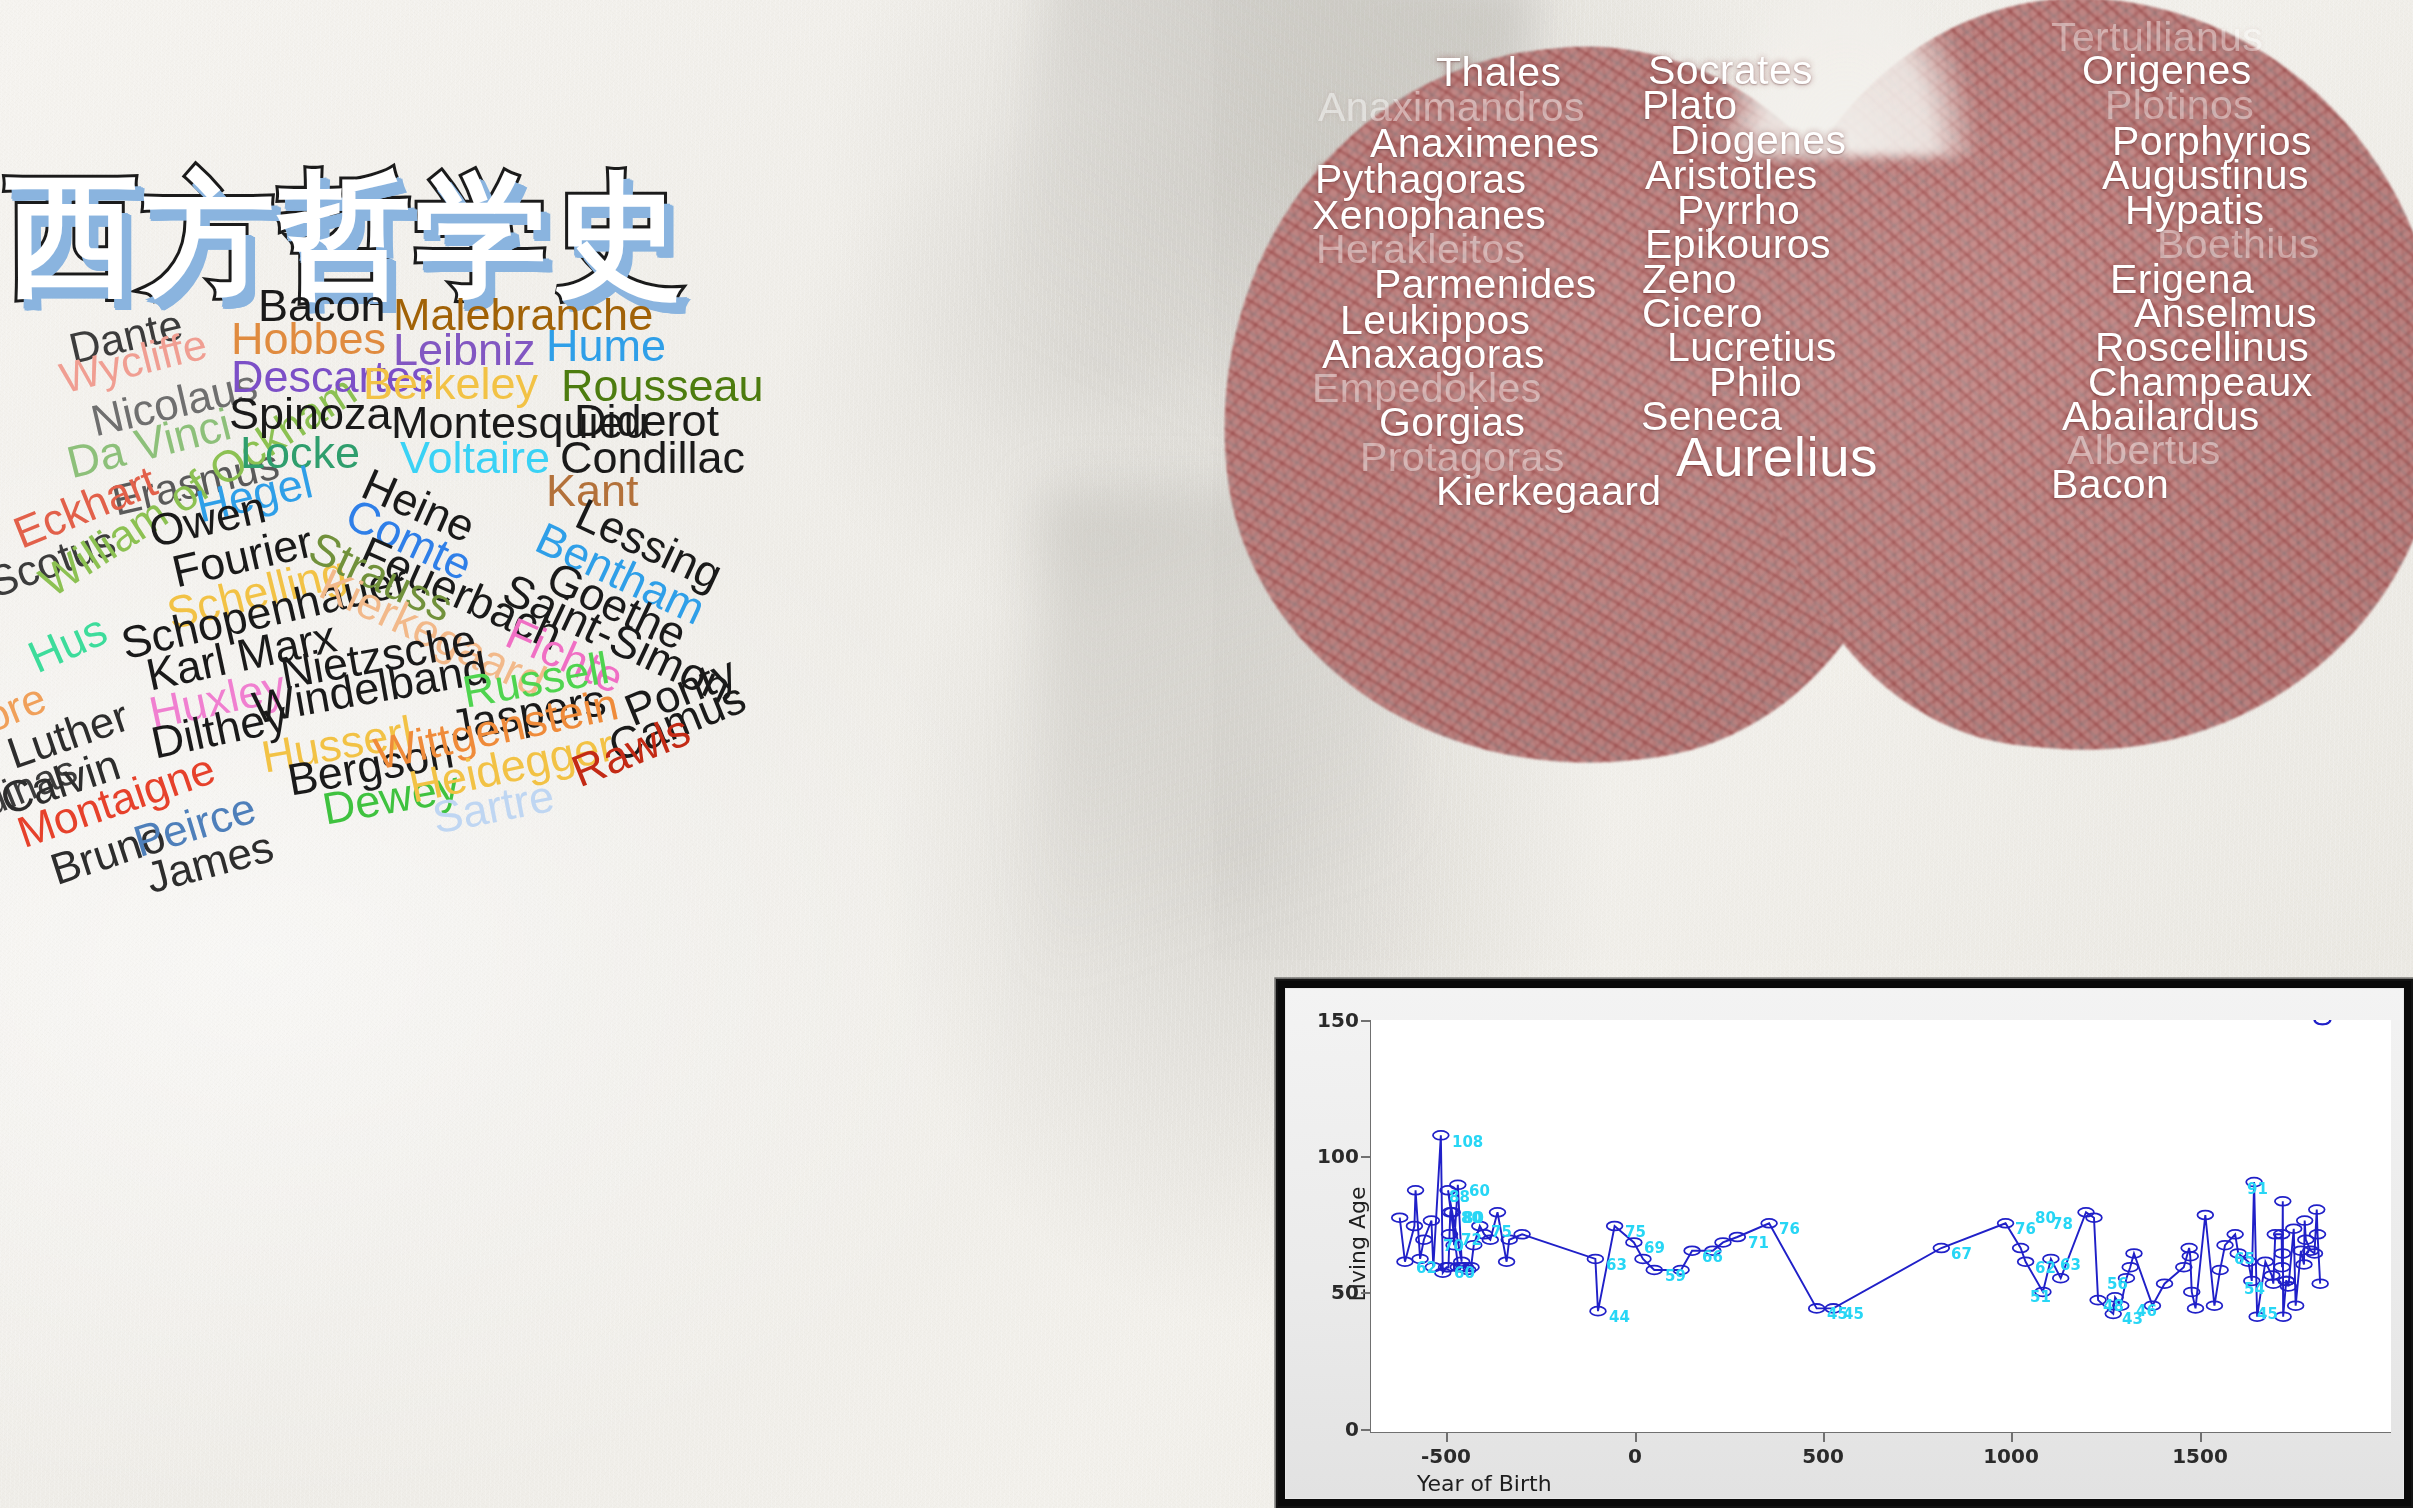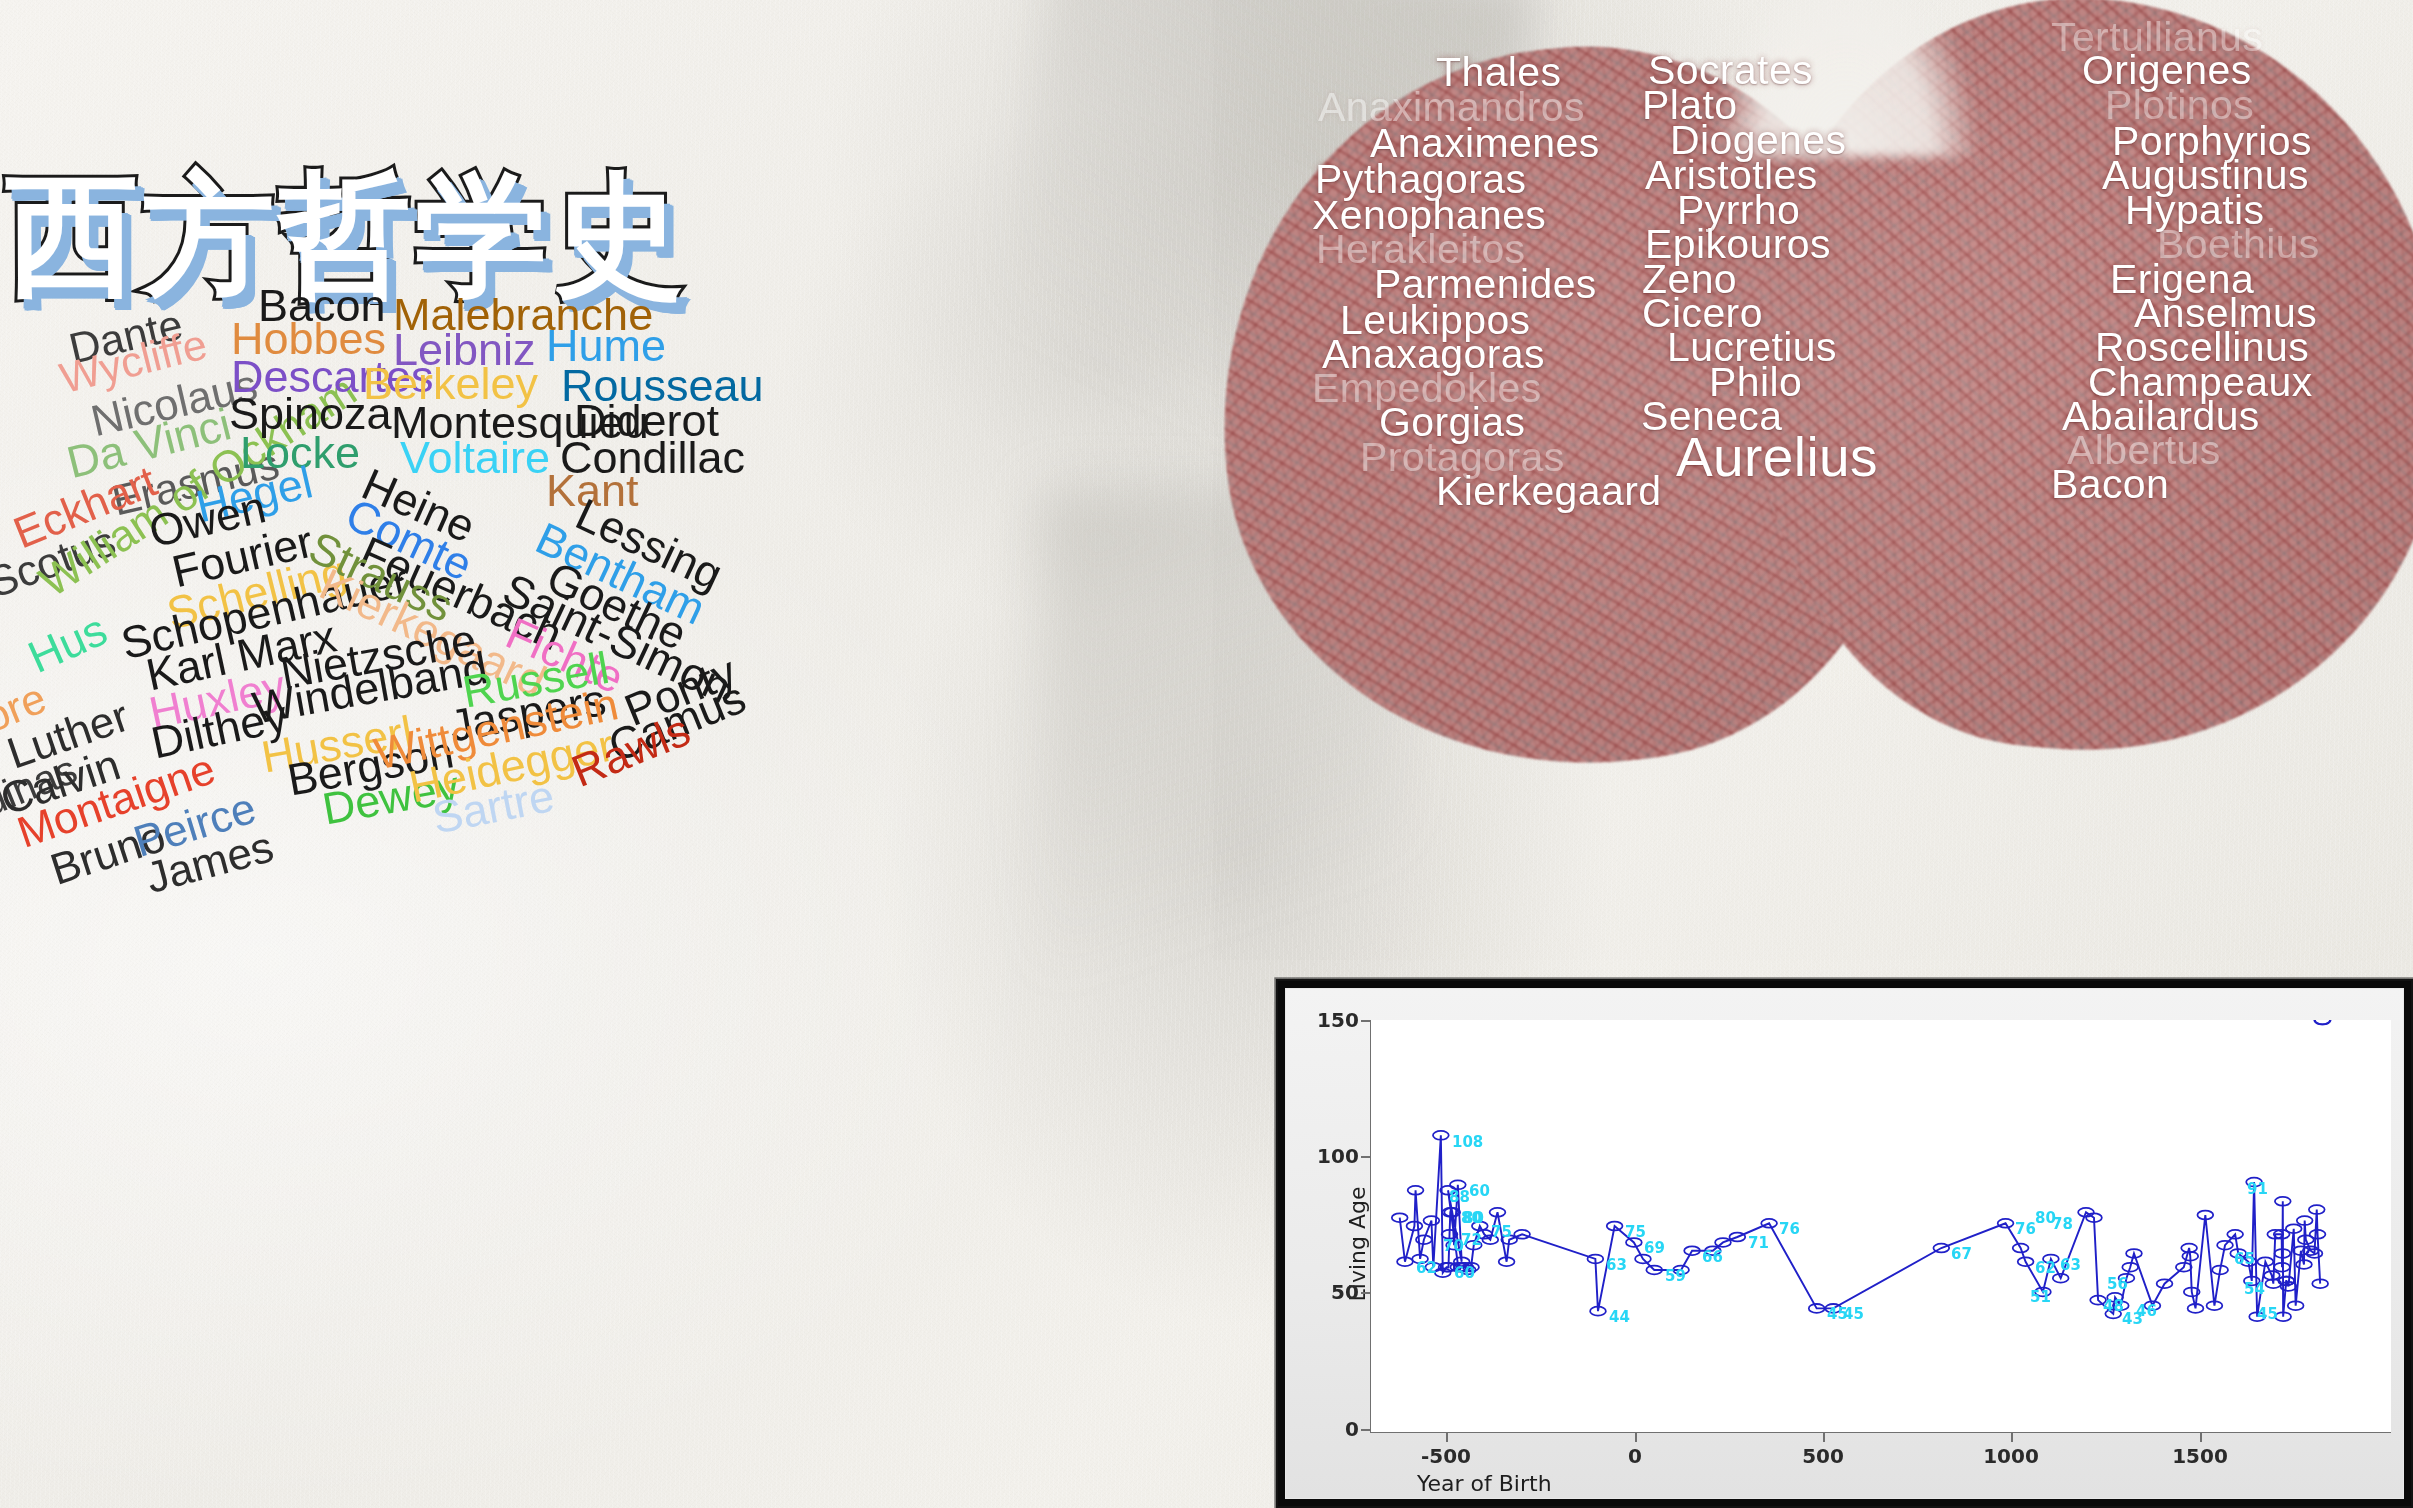--- a/index.html
+++ b/index.html
@@ -252,21 +252,21 @@
     <div class="word" style="left: 349px; top: 35px; font-size: 45px; color: rgb(47, 127, 232); transform: rotate(25deg);">Comte</div>
     <div class="word" style="left: 363px; top: 73px; font-size: 45px; color: rgb(26, 26, 26); transform: rotate(24deg);">Feuerbach</div>
     <div class="word" style="left: 312px; top: 68px; font-size: 45px; color: rgb(113, 145, 59); transform: rotate(25deg);">Strauss</div>
     <div class="word" style="left: 323px; top: 105px; font-size: 45px; color: rgb(242, 185, 138); transform: rotate(25deg);">Kierkegaard</div>
     <div class="word" style="left: 281px; top: 197px; font-size: 45px; color: rgb(26, 26, 26); transform: rotate(-10deg);">Nietzsche</div>
     <div class="word" style="left: 253px; top: 232px; font-size: 45px; color: rgb(26, 26, 26); transform: rotate(-10deg);">Windelband</div>
     <div class="word" style="left: 262px; top: 281px; font-size: 45px; color: rgb(242, 194, 69); transform: rotate(-10deg);">Husserl</div>
     <div class="word" style="left: 288px; top: 304px; font-size: 45px; color: rgb(26, 26, 26); transform: rotate(-10deg);">Bergson</div>
     <div class="word" style="left: 323px; top: 333px; font-size: 45px; color: rgb(63, 194, 63); transform: rotate(-10deg);">Dewey</div>
     <div class="word" style="left: 546px; top: -131px; font-size: 45px; color: rgb(47, 159, 232); transform: rotate(0deg);">Hume</div>
-    <div class="word" style="left: 561px; top: -91px; font-size: 45px; color: #0369a1; transform: rotate(0deg);">Rousseau</div>
+    <div class="word" style="left: 561px; top: -91px; font-size: 45px; color: #4d7c0f; transform: rotate(0deg);">Rousseau</div>
     <div class="word" style="left: 574px; top: -56px; font-size: 45px; color: rgb(26, 26, 26); transform: rotate(0deg);">Diderot</div>
     <div class="word" style="left: 560px; top: -19px; font-size: 45px; color: rgb(26, 26, 26); transform: rotate(0deg);">Condillac</div>
     <div class="word" style="left: 546px; top: 14px; font-size: 45px; color: rgb(179, 113, 58); transform: rotate(0deg);">Kant</div>
     <div class="word" style="left: 579px; top: 35px; font-size: 45px; color: rgb(26, 26, 26); transform: rotate(25deg);">Lessing</div>
     <div class="word" style="left: 539px; top: 59px; font-size: 45px; color: rgb(47, 159, 232); transform: rotate(25deg);">Bentham</div>
     <div class="word" style="left: 550px; top: 98px; font-size: 45px; color: rgb(26, 26, 26); transform: rotate(25deg);">Goethe</div>
     <div class="word" style="left: 506px; top: 110px; font-size: 45px; color: rgb(26, 26, 26); transform: rotate(25deg);">Saint-Simon</div>
     <div class="word" style="left: 509px; top: 154px; font-size: 45px; color: rgb(240, 111, 196); transform: rotate(24deg);">Fichte</div>
     <div class="word" style="left: 463px; top: 216px; font-size: 45px; color: rgb(79, 212, 79); transform: rotate(-10deg);">Russell</div>
     <div class="word" style="left: 450px; top: 250px; font-size: 45px; color: rgb(26, 26, 26); transform: rotate(-10deg);">Jaspers</div>

